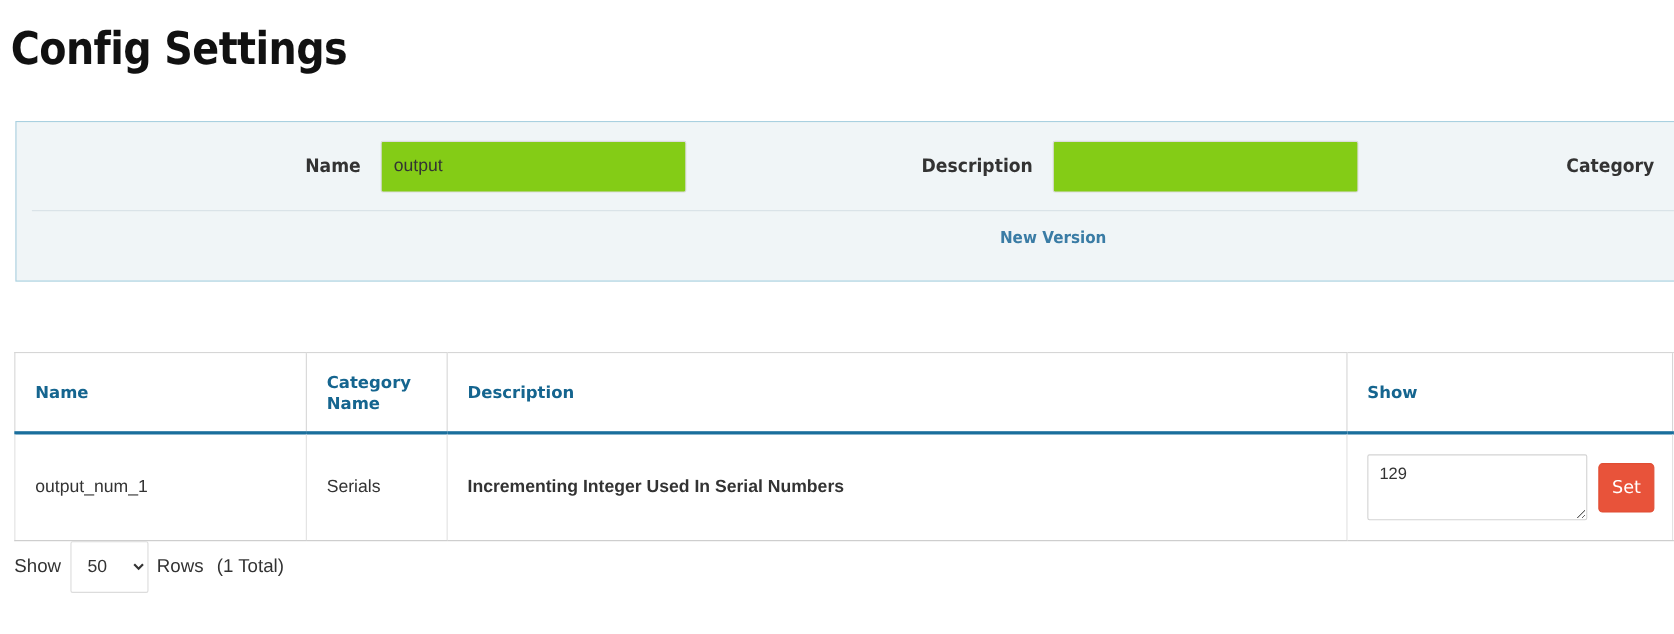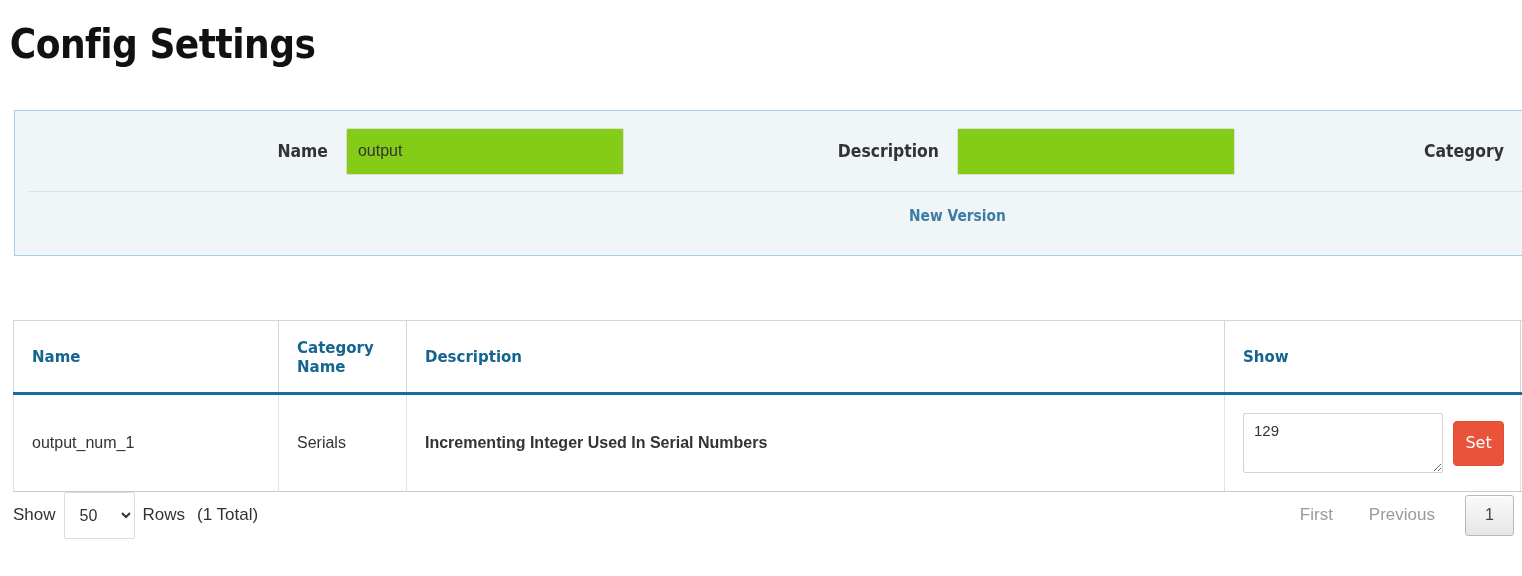--- a/index.html
+++ b/index.html
@@ -318,18 +318,13 @@
 
 <div class="table-footer">
 
   <div class="footer-left">
     <span class="footer-text">Show</span>
     <select class="rows-select"><option value="10">10</option><option value="25">25</option><option value="50" selected="">50</option><option value="100">100</option></select>
     <span class="footer-text">Rows</span>
     <span class="total-text">(1 Total)</span>
   </div>
 
-  <div class="footer-right">
-    <a class="pager-link" href="#">First</a>
-    <a class="pager-link" href="#">Previous</a>
-    <button class="pager-page">1</button>
-  </div>
 </div>
 
 </body></html>

